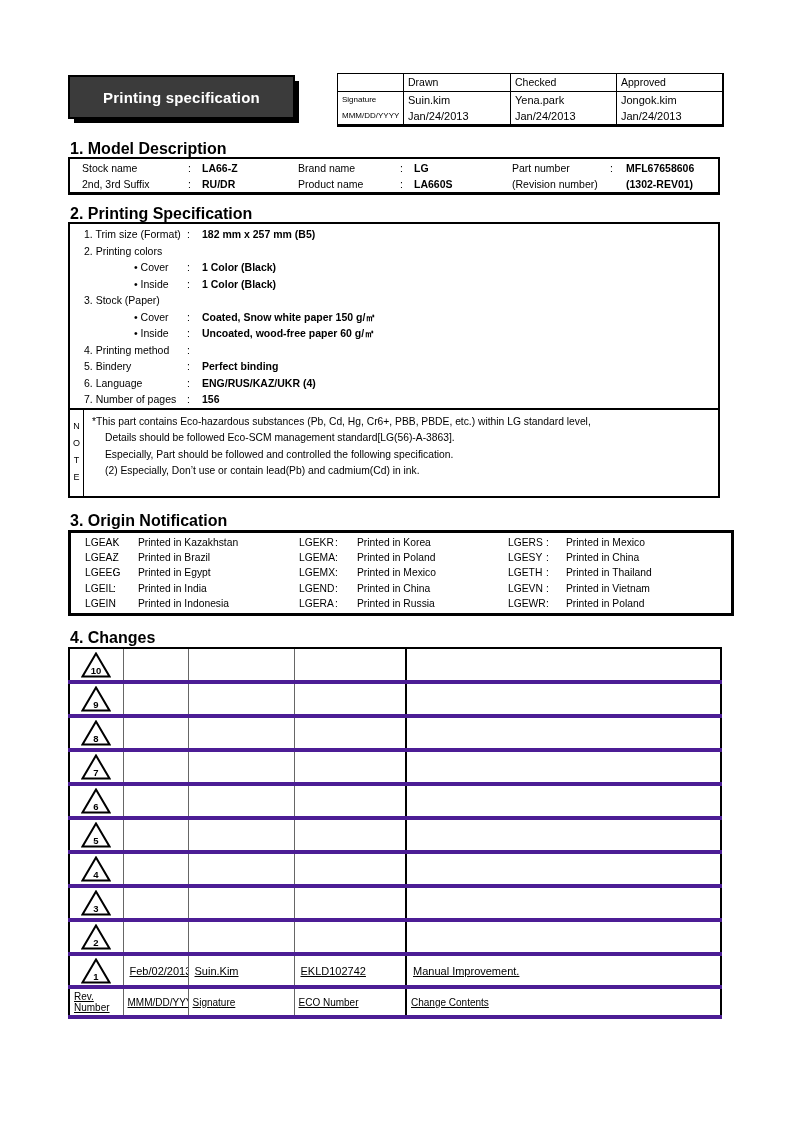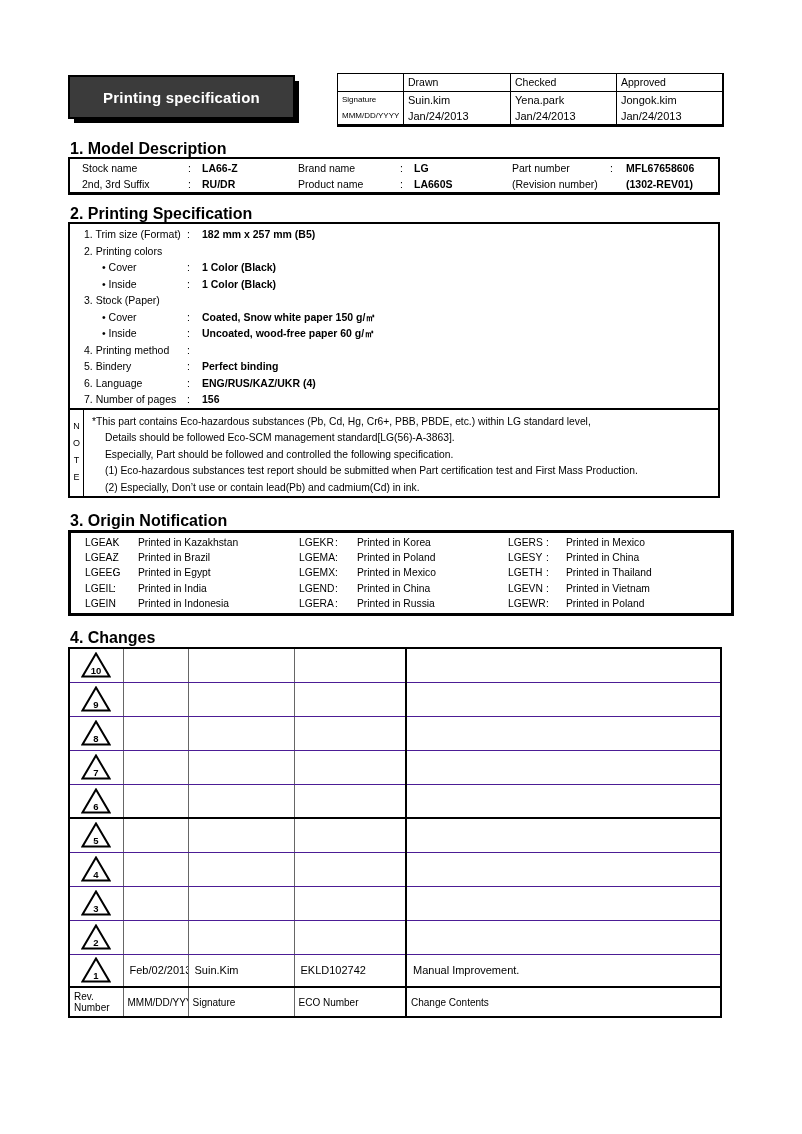--- a/index.html
+++ b/index.html
@@ -50,21 +50,21 @@
   }
   .m-row b { font-size:10.5px; }
 
   
   .spec-box {
     position:absolute; left:68px; top:222px; width:648px; height:182px;
     border:2px solid #000; border-bottom:none; padding-top:2px;
   }
   .sp-row { display:grid; grid-template-columns:117px 15px auto; height:16.5px; line-height:16.5px; font-size:10.5px; }
   .sp-row .l0 { padding-left:14px; }
-  .sp-row .l1 { padding-left:32px; }
+  .sp-row .l1 { padding-left:64px; }
   .sp-row b { font-size:10.5px; }
 
   
   .note-box {
     position:absolute; left:68px; top:408px; width:648px; height:86px;
     border:2px solid #000; display:flex; background:#fff;
   }
   .note-side {
     width:13px; border-right:1px solid #000; display:flex;
     align-items:center; justify-content:center;
@@ -82,22 +82,22 @@
   }
   .or-row {
     display:grid; height:15.2px; line-height:15.2px; font-size:10.3px;
     grid-template-columns:28px 25px 161px 36px 22px 151px 38px 20px auto;
   }
 
   
   .changes { position:absolute; left:68px; top:647px; width:652px; }
   .changes table { border-collapse:collapse; width:652px; table-layout:fixed; border:2px solid #000; }
   .changes td {
-    border-right:1px solid #666; border-bottom:1px solid #4c1d95;
-    font-size:11px; padding:0 2px 0 6px; vertical-align:middle; overflow:hidden;
+    border-right:1px solid #666; border-bottom:4px solid #4c1d95;
+    font-size:11px; padding:0 2px 0 6px; vertical-align:middle; overflow:hidden;text-decoration:underline;
   }
   .changes td.c1 { text-align:center; padding:0; }
   .changes td.c4 { border-right:2px solid #000; }
   .changes td.c5 { border-right:none; }
   .changes tr { height:34px; }
   .changes tr.r1 { height:33px; }
   .changes tr.sep td { border-top:2px solid #000; }
   .changes tr.footer { height:30px; }
   .changes tr.footer td { border-top:2px solid #000; font-size:10px; padding-left:4px; }
   .tri { display:inline-block; vertical-align:middle; }
@@ -220,21 +220,20 @@
         <b>156</b>
       </div>
   </div>
 
   <div class="note-box">
     <div class="note-side">NOTE</div>
     <div class="note-text">
       <div>*This part contains Eco-hazardous substances (Pb, Cd, Hg, Cr6+, PBB, PBDE, etc.) within LG standard level,</div>
       <div class="ind">Details should be followed Eco-SCM management standard[LG(56)-A-3863].</div>
       <div class="ind">Especially, Part should be followed and controlled the following specification.</div>
-      <div class="ind">(1) Eco-hazardous substances test report should be submitted when Part certification test and First Mass Production.</div>
       <div class="ind">(2) Especially, Don’t use or contain lead(Pb) and cadmium(Cd) in ink.</div>
     </div>
   </div>
 
   <div class="sec-h" style="top:512px">3. Origin Notification</div>
   <div class="origin-box">
     <div class="or-row">
       <span>LGEAK</span>
         <span>:</span>
         <span>Printed in Kazakhstan</span>

